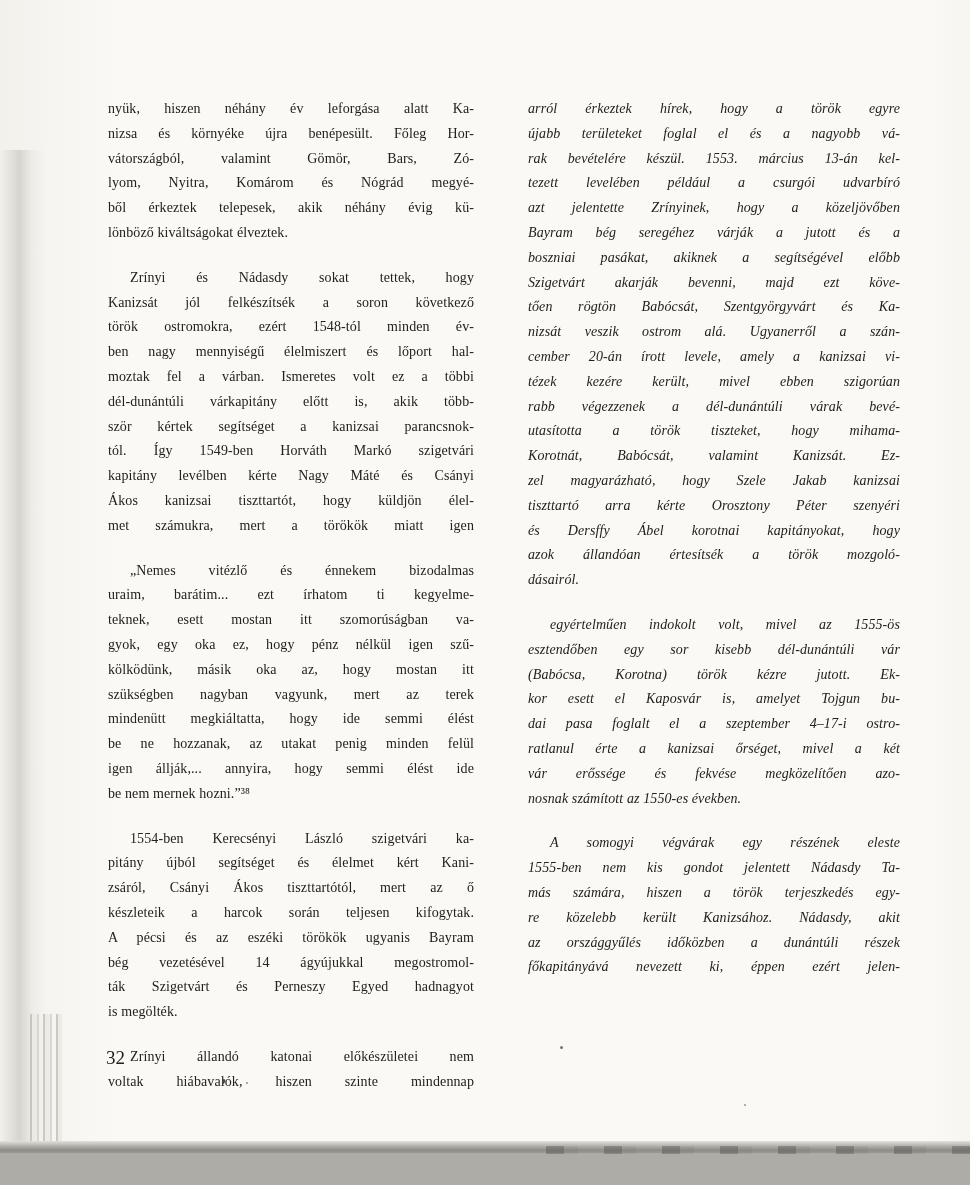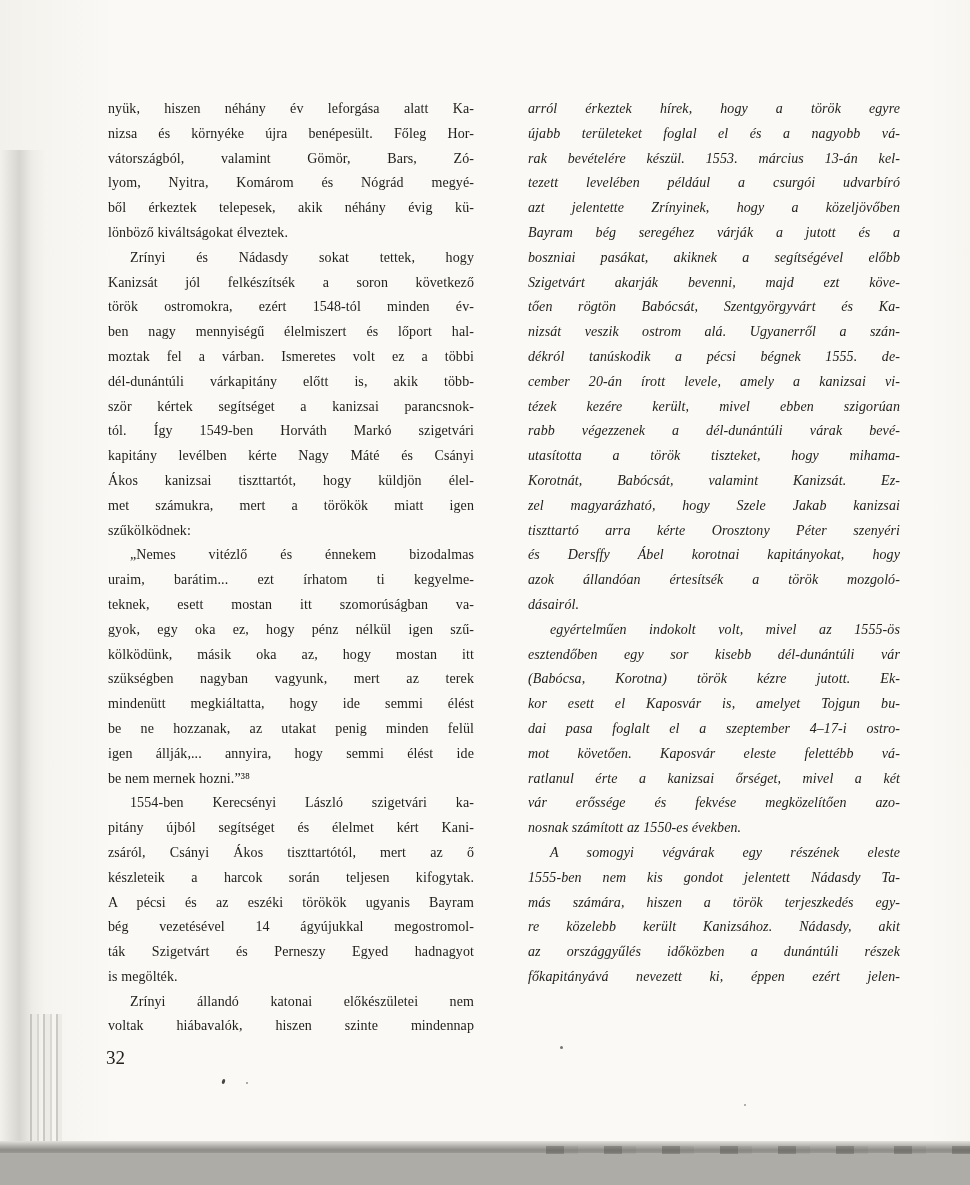--- a/index.html
+++ b/index.html
@@ -47,21 +47,21 @@
   .column{position:absolute;top:97px;font-size:14px;}
   .col-left{left:108px;width:366px;}
   .col-right{left:528px;width:372px;font-style:italic;}
   .para{margin:0;padding:0;}
   .line{
     line-height:24.8px;min-height:24.8px;
     text-align:justify;text-align-last:justify;
     letter-spacing:0.1px;
   }
   .line.final{text-align-last:auto;}
-  .para.indent .line:first-child{text-indent:22px;}
+  .para.indent .line:first-child{text-indent:22px;margin-top:20px;}
   .page-number{
     position:absolute;left:106px;top:1046px;
     font-size:19px;line-height:24px;
   }
   .speck{position:absolute;background:#4a4743;border-radius:50%;}
   .speck.s1{left:222px;top:1079px;width:3px;height:5px;border-radius:2px/3px;transform:rotate(18deg);}
   .speck.s2{left:246px;top:1082px;width:2px;height:2px;opacity:.6;}
   .speck.s3{left:560px;top:1046px;width:3px;height:3px;opacity:.75;}
   .speck.s4{left:744px;top:1104px;width:2px;height:2px;opacity:.55;}
 </style>
@@ -86,21 +86,20 @@
         <div class="line">Kanizsát jól felkészítsék a soron következő</div>
         <div class="line">török ostromokra, ezért 1548-tól minden év-</div>
         <div class="line">ben nagy mennyiségű élelmiszert és lőport hal-</div>
         <div class="line">moztak fel a várban. Ismeretes volt ez a többi</div>
         <div class="line">dél-dunántúli várkapitány előtt is, akik több-</div>
         <div class="line">ször kértek segítséget a kanizsai parancsnok-</div>
         <div class="line">tól. Így 1549-ben Horváth Markó szigetvári</div>
         <div class="line">kapitány levélben kérte Nagy Máté és Csányi</div>
         <div class="line">Ákos kanizsai tiszttartót, hogy küldjön élel-</div>
         <div class="line">met számukra, mert a törökök miatt igen</div>
-        <div class="line final">szűkölködnek:</div>
       </div>
       <div class="para indent">
         <div class="line">„Nemes vitézlő és énnekem bizodalmas</div>
         <div class="line">uraim, barátim... ezt írhatom ti kegyelme-</div>
         <div class="line">teknek, esett mostan itt szomorúságban va-</div>
         <div class="line">gyok, egy oka ez, hogy pénz nélkül igen szű-</div>
         <div class="line">kölködünk, másik oka az, hogy mostan itt</div>
         <div class="line">szükségben nagyban vagyunk, mert az terek</div>
         <div class="line">mindenütt megkiáltatta, hogy ide semmi élést</div>
         <div class="line">be ne hozzanak, az utakat penig minden felül</div>
@@ -127,39 +126,37 @@
         <div class="line">arról érkeztek hírek, hogy a török egyre</div>
         <div class="line">újabb területeket foglal el és a nagyobb vá-</div>
         <div class="line">rak bevételére készül. 1553. március 13-án kel-</div>
         <div class="line">tezett levelében például a csurgói udvarbíró</div>
         <div class="line">azt jelentette Zrínyinek, hogy a közeljövőben</div>
         <div class="line">Bayram bég seregéhez várják a jutott és a</div>
         <div class="line">boszniai pasákat, akiknek a segítségével előbb</div>
         <div class="line">Szigetvárt akarják bevenni, majd ezt köve-</div>
         <div class="line">tően rögtön Babócsát, Szentgyörgyvárt és Ka-</div>
         <div class="line">nizsát veszik ostrom alá. Ugyanerről a szán-</div>
-        <div class="line">dékról tanúskodik a pécsi bégnek 1555. de-</div>
         <div class="line">cember 20-án írott levele, amely a kanizsai vi-</div>
         <div class="line">tézek kezére került, mivel ebben szigorúan</div>
         <div class="line">rabb végezzenek a dél-dunántúli várak bevé-</div>
         <div class="line">utasította a török tiszteket, hogy mihama-</div>
         <div class="line">Korotnát, Babócsát, valamint Kanizsát. Ez-</div>
         <div class="line">zel magyarázható, hogy Szele Jakab kanizsai</div>
         <div class="line">tiszttartó arra kérte Orosztony Péter szenyéri</div>
         <div class="line">és Dersffy Ábel korotnai kapitányokat, hogy</div>
         <div class="line">azok állandóan értesítsék a török mozgoló-</div>
         <div class="line final">dásairól.</div>
       </div>
       <div class="para indent">
         <div class="line">egyértelműen indokolt volt, mivel az 1555-ös</div>
         <div class="line">esztendőben egy sor kisebb dél-dunántúli vár</div>
         <div class="line">(Babócsa, Korotna) török kézre jutott. Ek-</div>
         <div class="line">kor esett el Kaposvár is, amelyet Tojgun bu-</div>
         <div class="line">dai pasa foglalt el a szeptember 4–17-i ostro-</div>
-        <div class="line">mot követően. Kaposvár eleste felettébb vá-</div>
         <div class="line">ratlanul érte a kanizsai őrséget, mivel a két</div>
         <div class="line">vár erőssége és fekvése megközelítően azo-</div>
         <div class="line final">nosnak számított az 1550-es években.</div>
       </div>
       <div class="para indent">
         <div class="line">A somogyi végvárak egy részének eleste</div>
         <div class="line">1555-ben nem kis gondot jelentett Nádasdy Ta-</div>
         <div class="line">más számára, hiszen a török terjeszkedés egy-</div>
         <div class="line">re közelebb került Kanizsához. Nádasdy, akit</div>
         <div class="line">az országgyűlés időközben a dunántúli részek</div>

